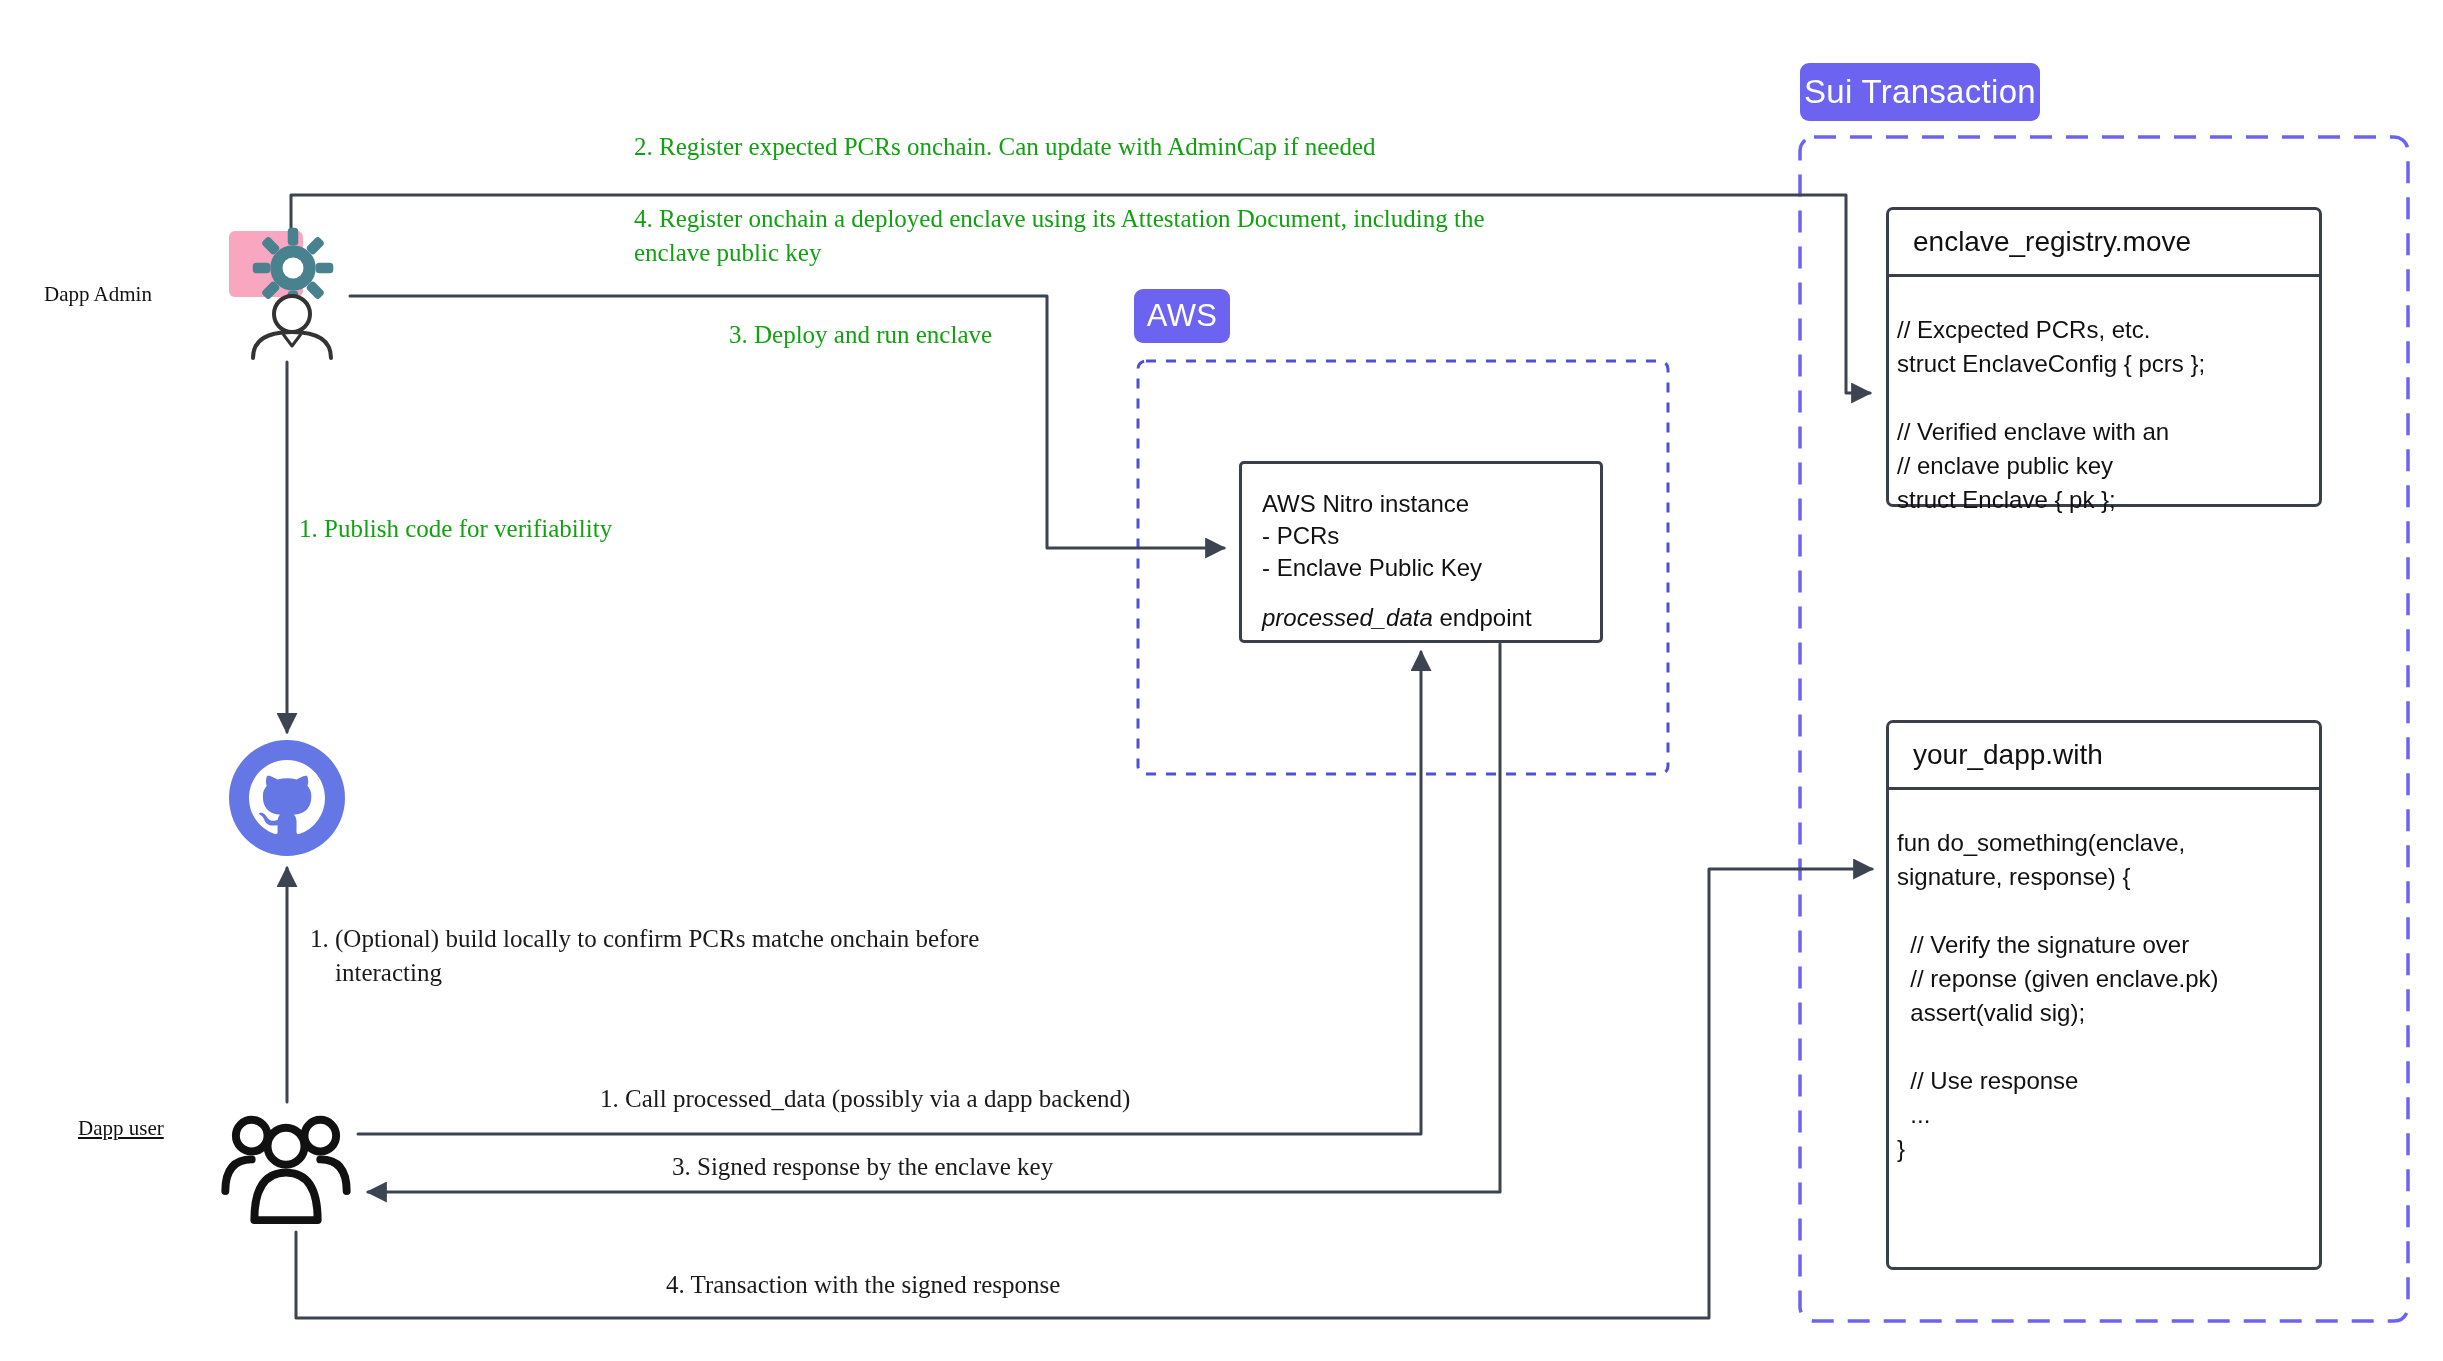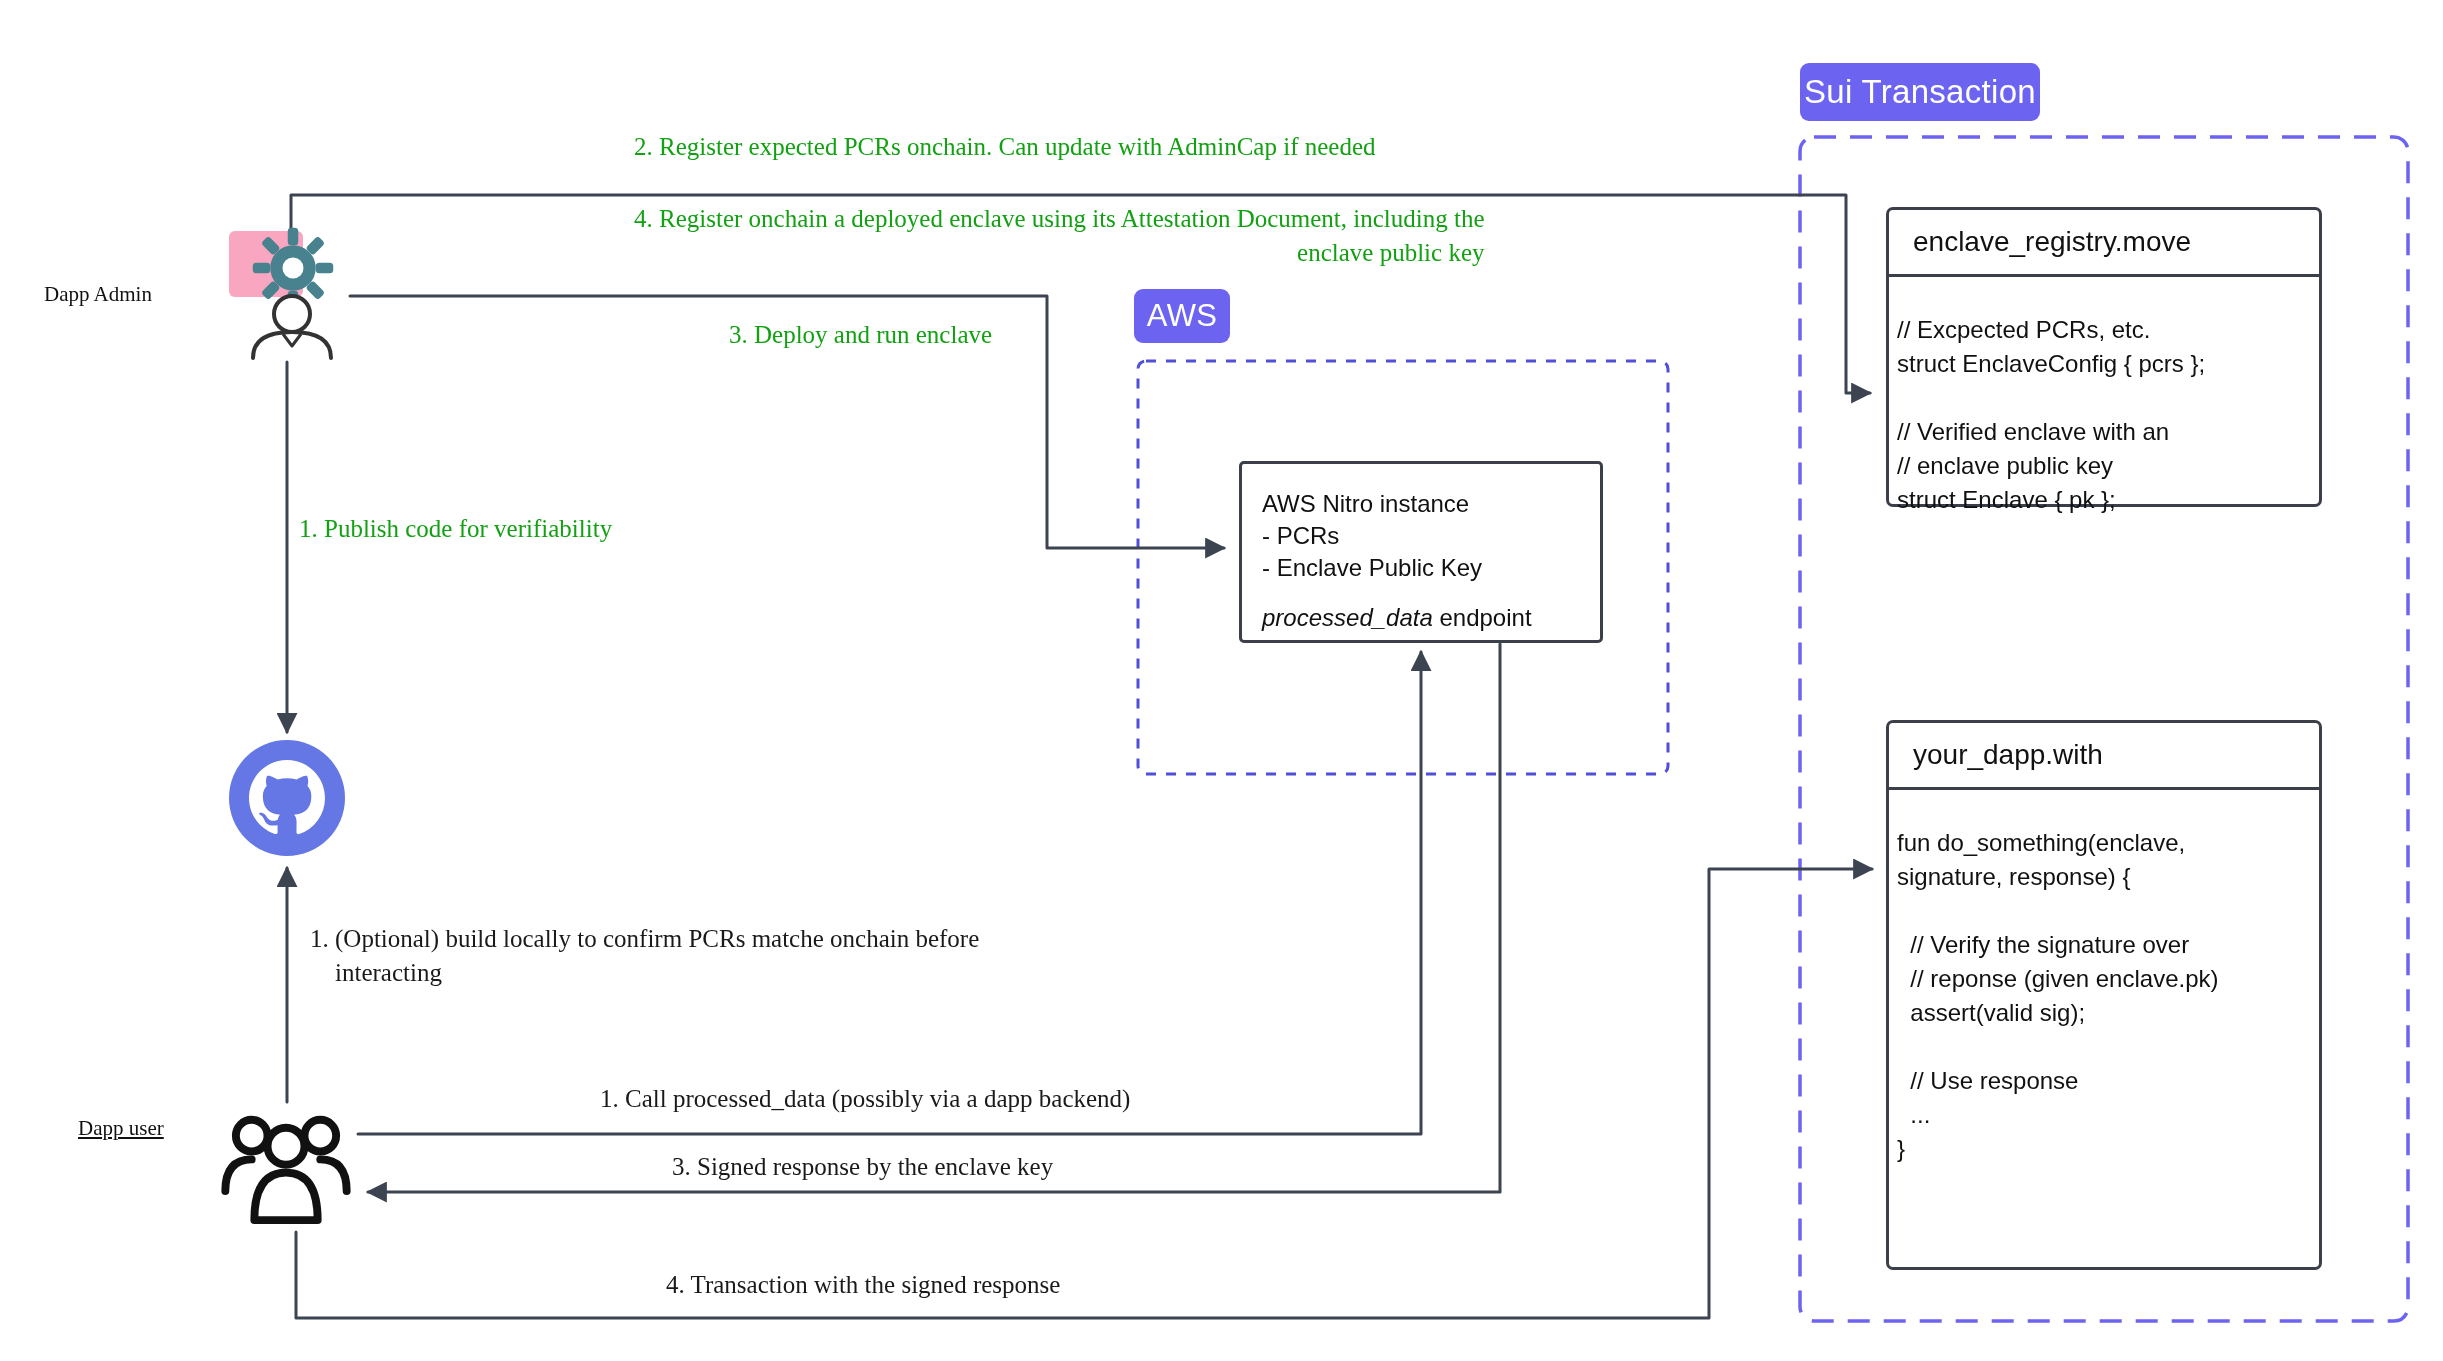--- a/index.html
+++ b/index.html
@@ -159,21 +159,21 @@
       <circle cx="24" cy="24" r="12" fill="#ffffff"></circle>
       <path d="M4 66 Q4 42 24 42" fill="none"></path>
       <circle cx="76" cy="24" r="12" fill="#ffffff"></circle>
       <path d="M96 66 Q96 42 76 42" fill="none"></path>
       <circle cx="50" cy="32" r="14" fill="#ffffff"></circle>
       <path d="M26 88 Q26 52 50 52 Q74 52 74 88 Z" fill="#ffffff"></path>
     </g>
   </svg>
 
   <div class="annotation green" style="left:634px; top:130px;">2. Register expected PCRs onchain. Can update with AdminCap if needed</div>
-  <div class="annotation green" style="left:634px; top:202px;text-align:right;">4. Register onchain a deployed enclave using its Attestation Document, including the
+  <div class="annotation green" style="left:634px; top:202px;">4. Register onchain a deployed enclave using its Attestation Document, including the
 enclave public key</div>
   <div class="annotation green" style="left:729px; top:318px;">3. Deploy and run enclave</div>
   <div class="annotation green" style="left:299px; top:512px;">1. Publish code for verifiability</div>
 
   <div class="annotation" style="left:310px; top:922px;">1. (Optional) build locally to confirm PCRs matche onchain before
     interacting</div>
   <div class="annotation" style="left:600px; top:1082px;">1. Call processed_data (possibly via a dapp backend)</div>
   <div class="annotation" style="left:672px; top:1150px;">3. Signed response by the enclave key</div>
   <div class="annotation" style="left:666px; top:1268px;">4. Transaction with the signed response</div>
 

